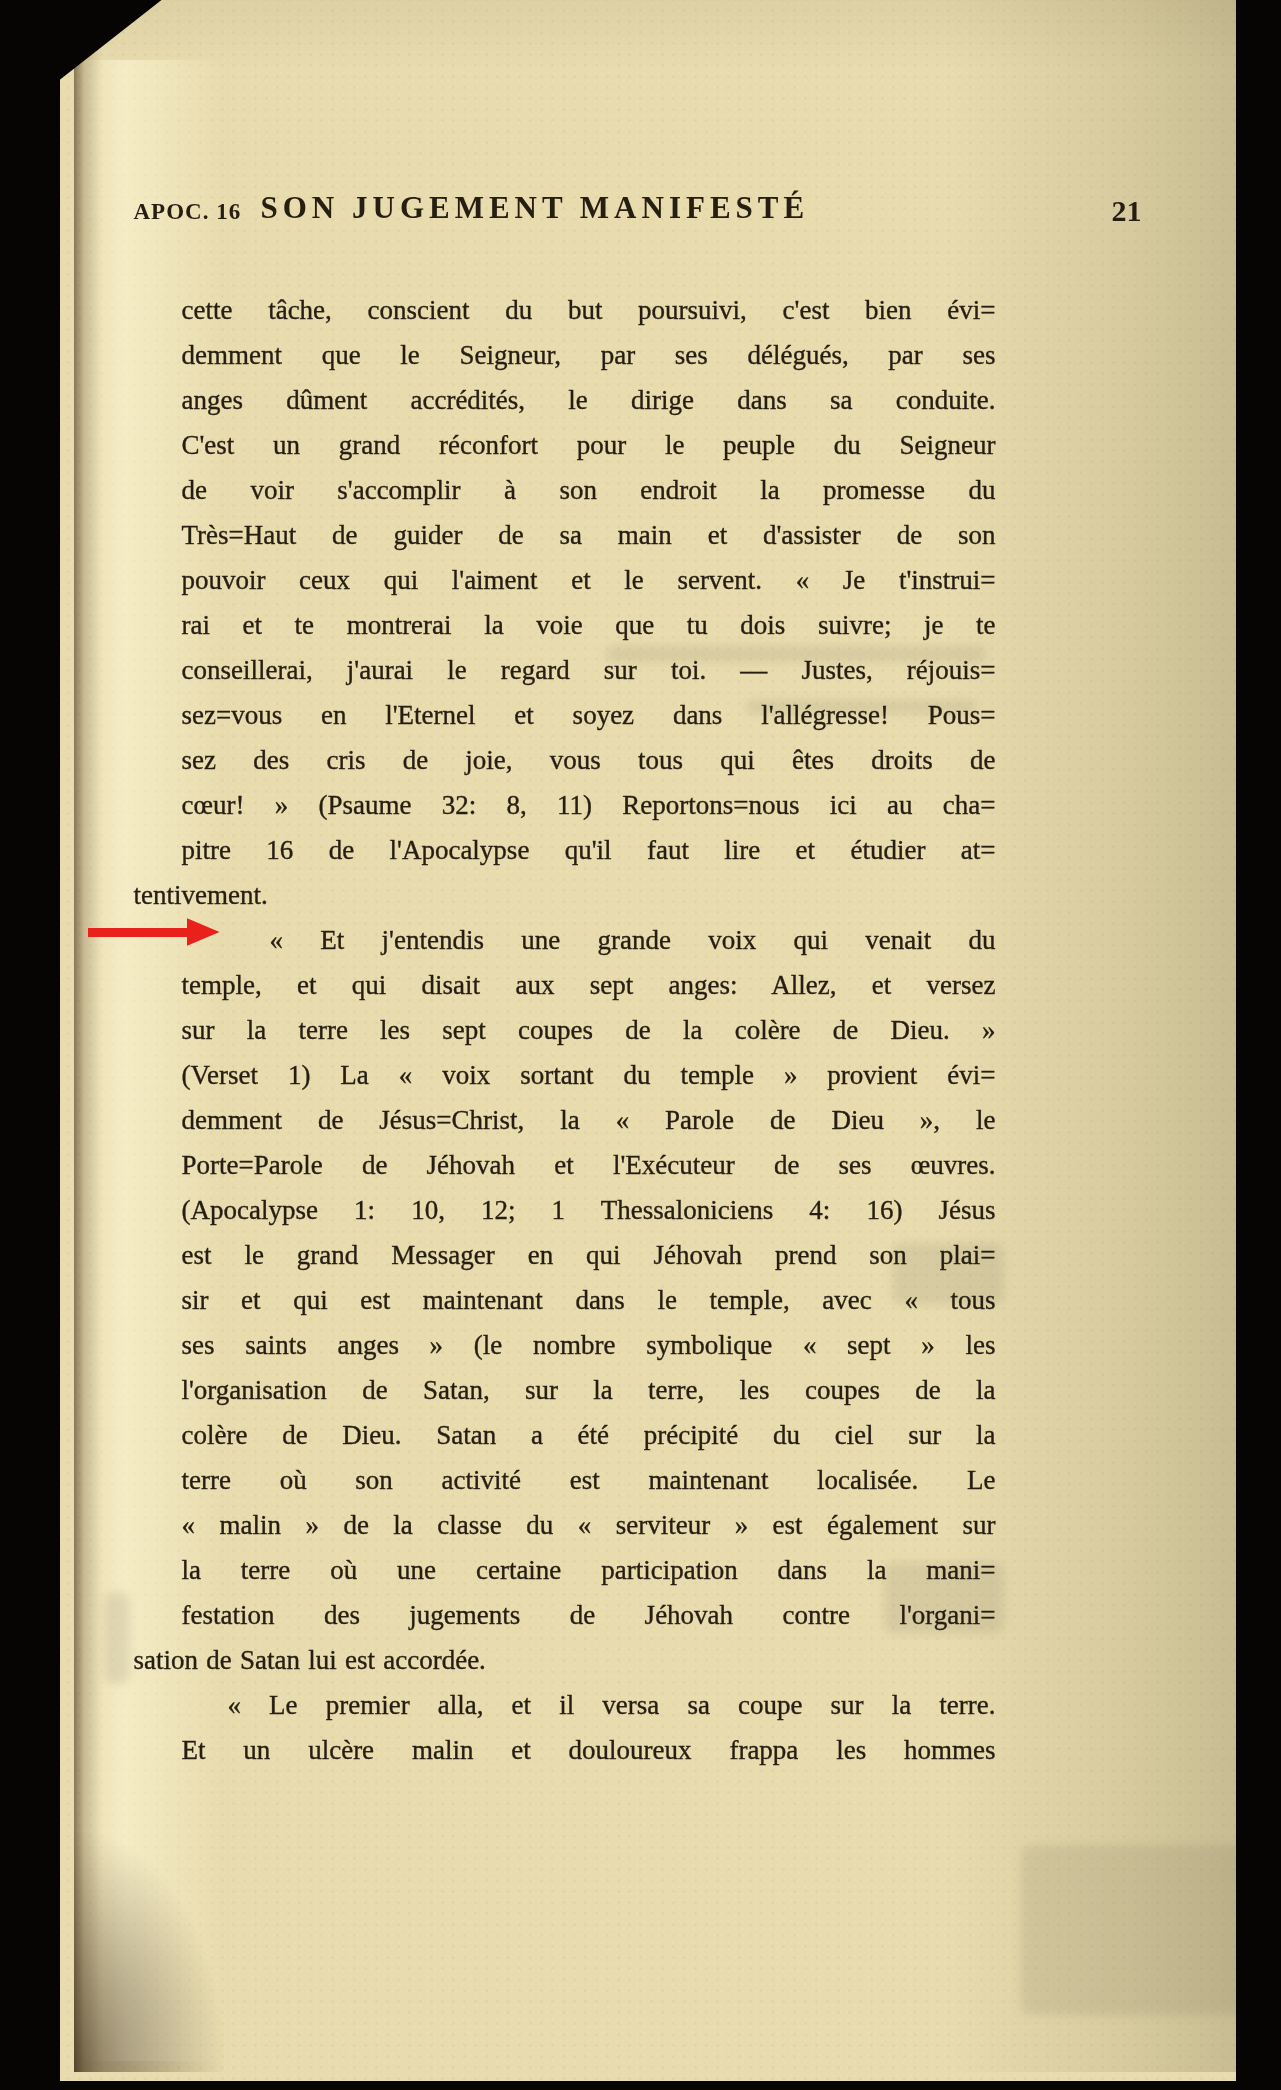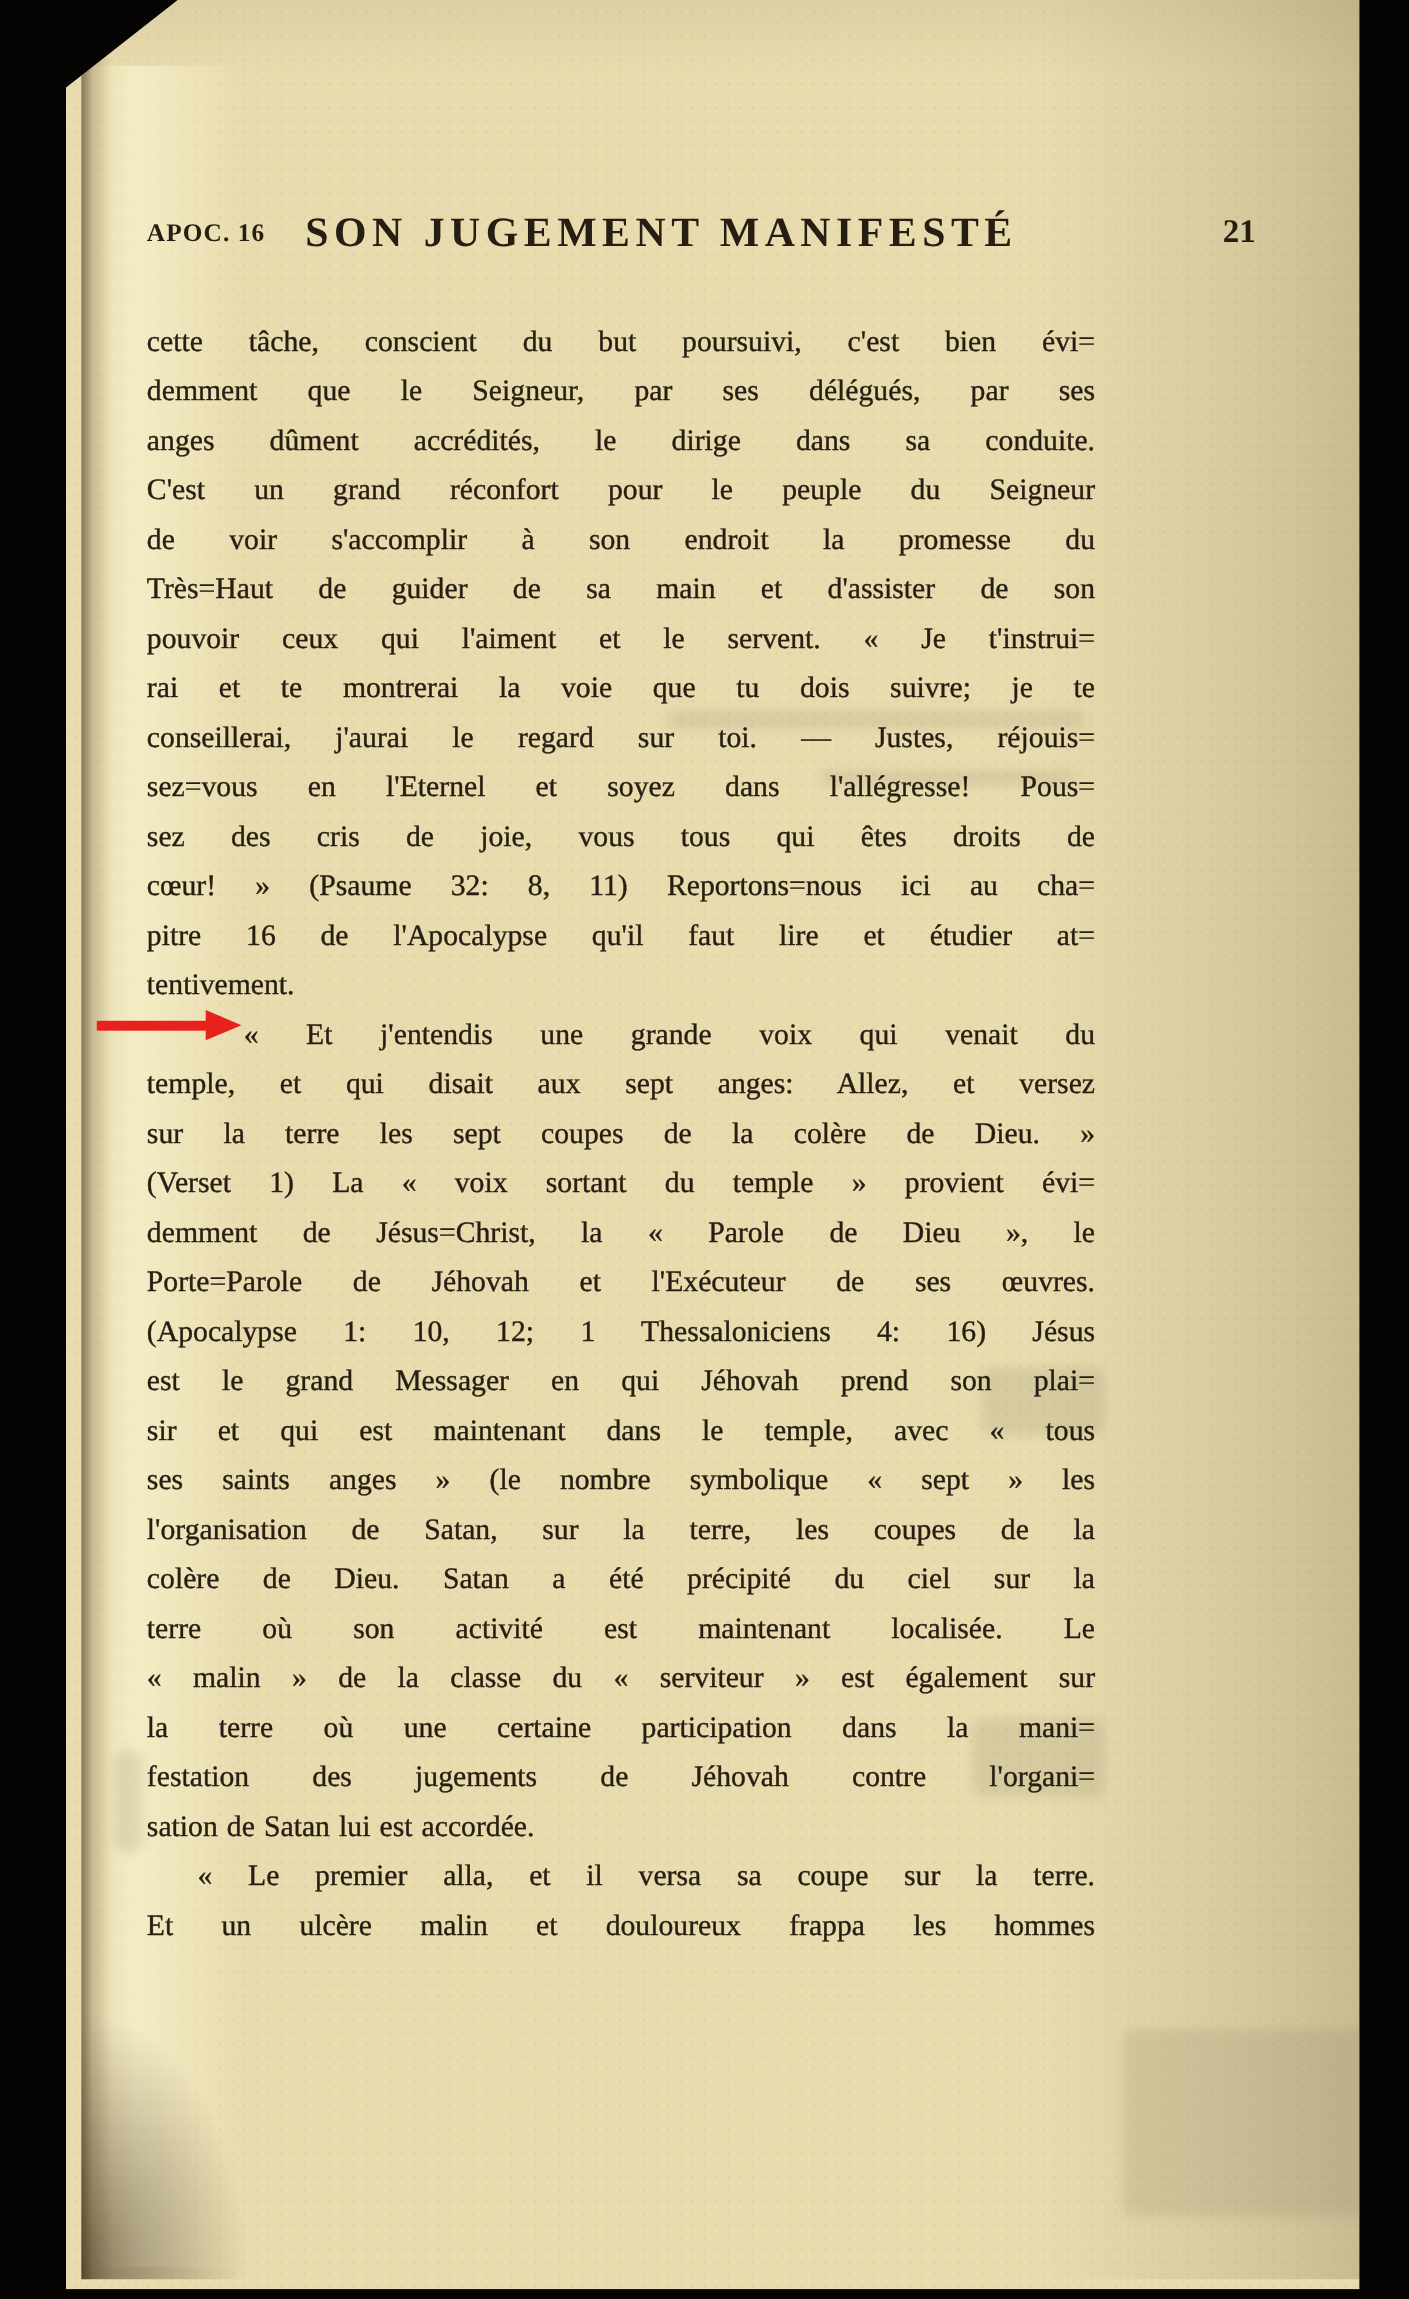--- a/index.html
+++ b/index.html
@@ -52,35 +52,35 @@
   .smudge{
     position:absolute;border-radius:10px;
     background:rgba(122,115,88,.30);filter:blur(5px);opacity:.55;
   }
   #header{position:absolute;left:0;top:0;width:100%;color:var(--ink);}
   #section-ref{
     position:absolute;left:88px;top:199px;
     font-size:23px;font-weight:700;letter-spacing:1px;
   }
   #page-title{
-    position:absolute;left:232px;top:190px;
-    font-size:38px;font-weight:700;letter-spacing:5px;white-space:nowrap;
+    position:absolute;left:215px;top:190px;
+    font-size:31px;font-weight:700;letter-spacing:5px;white-space:nowrap;
   }
   #page-number{
     position:absolute;left:1066px;top:194px;
     font-size:30px;font-weight:700;
   }
   #text-block{
     position:absolute;left:88px;top:288px;width:862px;
     color:var(--ink);font-size:27px;line-height:45px;
     word-spacing:1.5px;
     -webkit-text-stroke:.35px currentColor;
   }
   .line{white-space:normal;}
-  .line.j{text-align:justify;text-align-last:justify;}
+  .line.j{text-align:justify;text-align-last:justify;margin-left:48px;}
   #annotation-arrow{position:absolute;left:42px;top:918px;width:132px;height:28px;}
   #arrow-shaft{position:absolute;left:0;top:10px;width:106px;height:9px;background:var(--accent);}
   #arrow-head{
     position:absolute;left:99px;top:0;width:33px;height:28px;background:var(--accent);
     clip-path:polygon(0 0,100% 50%,0 100%);
   }
 </style>
 </head>
 <body>
 

